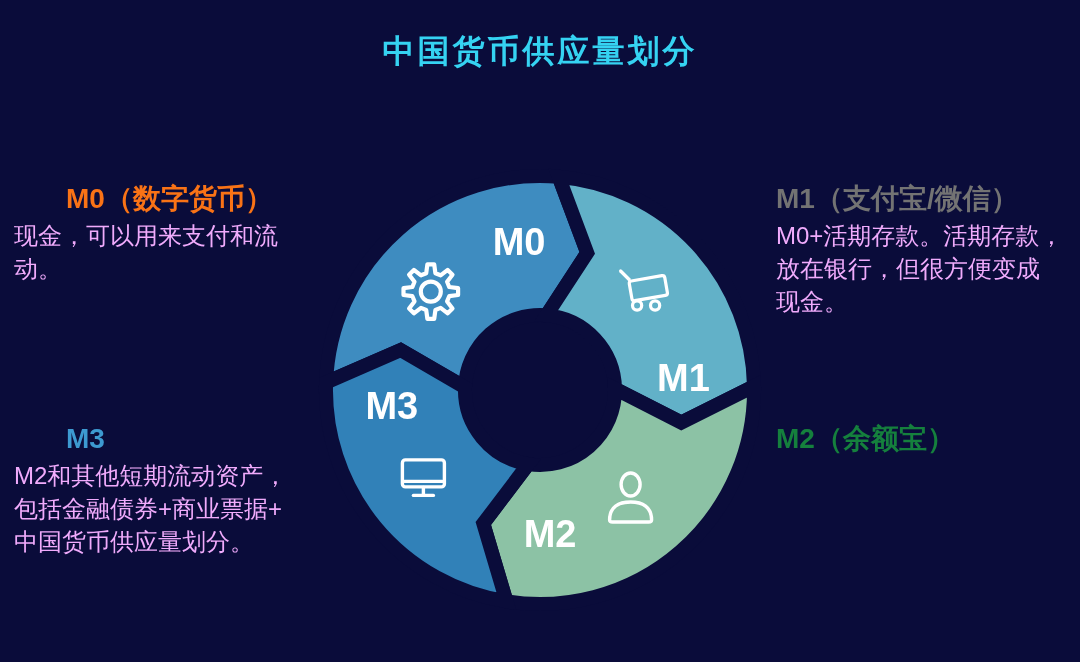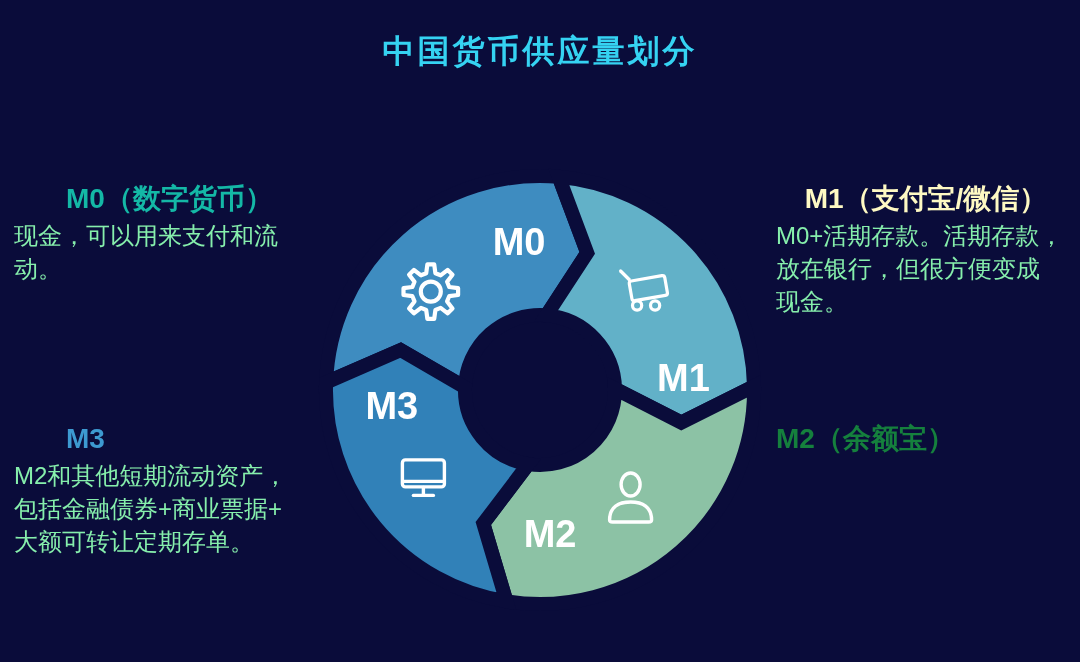--- a/index.html
+++ b/index.html
@@ -7,54 +7,54 @@
          font-family:"Liberation Sans","DejaVu Sans",sans-serif}
   .title{position:absolute;top:30px;left:0;width:100%;text-align:center;
          font-size:32px;font-weight:800;letter-spacing:3px}
   .ann{position:absolute;width:300px}
   #m0-ann{left:14px;top:184px}
   #m1-ann{left:776px;top:184px}
   #m2-ann{left:776px;top:424px}
   #m3-ann{left:14px;top:424px;width:310px}
   .ann-heading{font-size:28px;font-weight:700;margin:0 0 5px 0;line-height:30px}
   .indent{margin-left:52px}
-  .ann-body{font-size:24px;line-height:33px;color:#86efac;white-space:pre-line}
+  .ann-body{font-size:24px;line-height:33px;color:#f0abfc;white-space:pre-line}
   #donut{position:absolute;left:318px;top:168px;width:444px;height:444px}
   .icon{stroke:#FFFFFF;fill:none;stroke-linecap:round;stroke-linejoin:round}
   .seg-label{font-weight:700;font-size:38px;fill:#FFFFFF;text-anchor:middle}
 </style>
 </head>
 <body>
 
 <div class="stage" style="background: rgb(10, 12, 58);">
 
   <div class="title" style="color: rgb(53, 211, 242);">中国货币供应量划分</div>
 
   <div class="ann" id="m0-ann">
-    <div class="ann-heading indent" style="color: #14b8a6;">M0（数字货币）</div>
+    <div class="ann-heading indent" style="color: #f97316;">M0（数字货币）</div>
     <div class="ann-body">现金，可以用来支付和流
 动。</div>
   </div>
 
   <div class="ann" id="m1-ann">
-    <div class="ann-heading" style="color: #fef9c3; text-align: center;">M1（支付宝/微信）</div>
+    <div class="ann-heading" style="color: #737373;">M1（支付宝/微信）</div>
     <div class="ann-body">M0+活期存款。活期存款，
 放在银行，但很方便变成
 现金。</div>
   </div>
 
   <div class="ann" id="m2-ann">
     <div class="ann-heading" style="color: #15803d;">M2（余额宝）</div>
   </div>
 
   <div class="ann" id="m3-ann">
     <div class="ann-heading indent" style="color: rgb(61, 154, 209);">M3</div>
     <div class="ann-body">M2和其他短期流动资产，
 包括金融债券+商业票据+
-大额可转让定期存单。</div>
+中国货币供应量划分。</div>
   </div>
 
   <svg id="donut" viewBox="0 0 444 444">
     <defs id="icon-defs">
         <g id="sym-gear-icon" class="icon" stroke-width="4.2">
           <polygon points="-4.6,-18.4 -3.4,-27.3 3.4,-27.3 4.6,-18.4 9.8,-16.3 16.9,-21.7 21.7,-16.9 16.3,-9.8 18.4,-4.6 27.3,-3.4 27.3,3.4 18.4,4.6 16.3,9.8 21.7,16.9 16.9,21.7 9.8,16.3 4.6,18.4 3.4,27.3 -3.4,27.3 -4.6,18.4 -9.8,16.3 -16.9,21.7 -21.7,16.9 -16.3,9.8 -18.4,4.6 -27.3,3.4 -27.3,-3.4 -18.4,-4.6 -16.3,-9.8 -21.7,-16.9 -16.9,-21.7 -9.8,-16.3"></polygon>
           <circle cx="0" cy="0" r="10"></circle>
         </g>
         <g id="sym-cart-icon" class="icon" stroke-width="3.2">
           <line x1="-23" y1="-19" x2="-14.5" y2="-10.5"></line>

